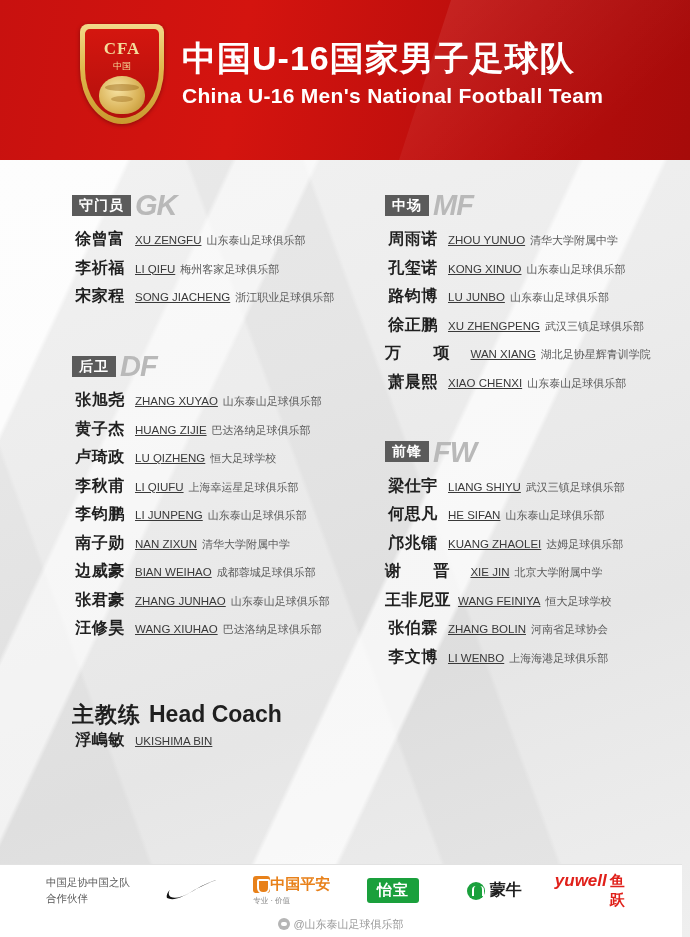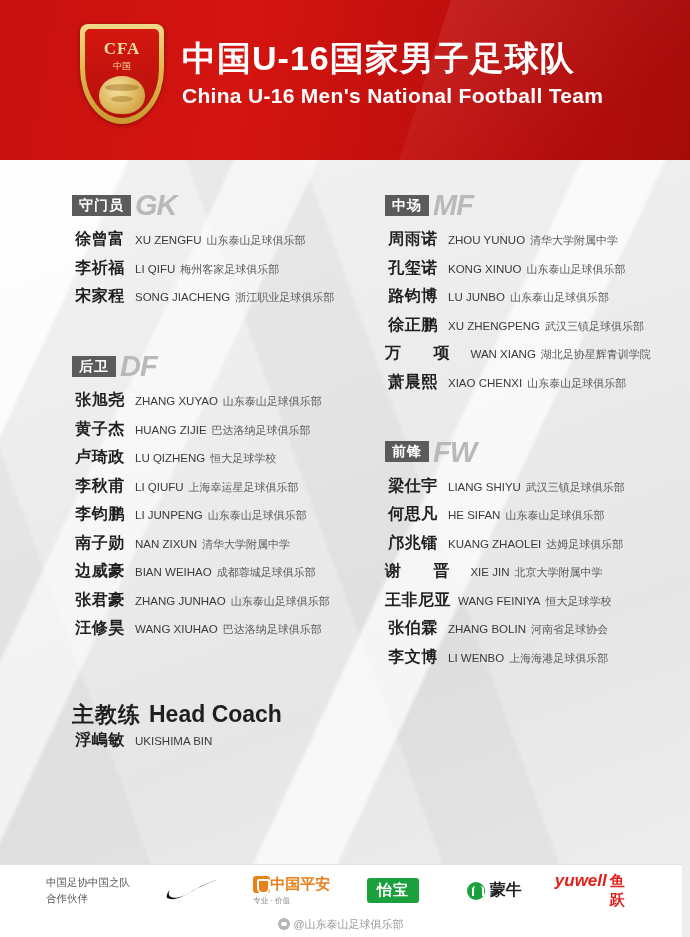--- a/index.html
+++ b/index.html
@@ -178,20 +178,21 @@
     letter-spacing: 0.5px;
     white-space: nowrap;
     min-width: 56px;
   }
   .p-zh.spaced { letter-spacing: 14px; }
   .p-en {
     color: #3a3a3a;
     font-size: 11.5px;
     margin-left: 7px;
     white-space: nowrap;
+    text-decoration: underline;
   }
   .p-club {
     color: #5a5a5a;
     font-size: 11px;
     margin-left: 5px;
     white-space: nowrap;
   }
   .coach-block {
     position: absolute;
     left: 72px;

